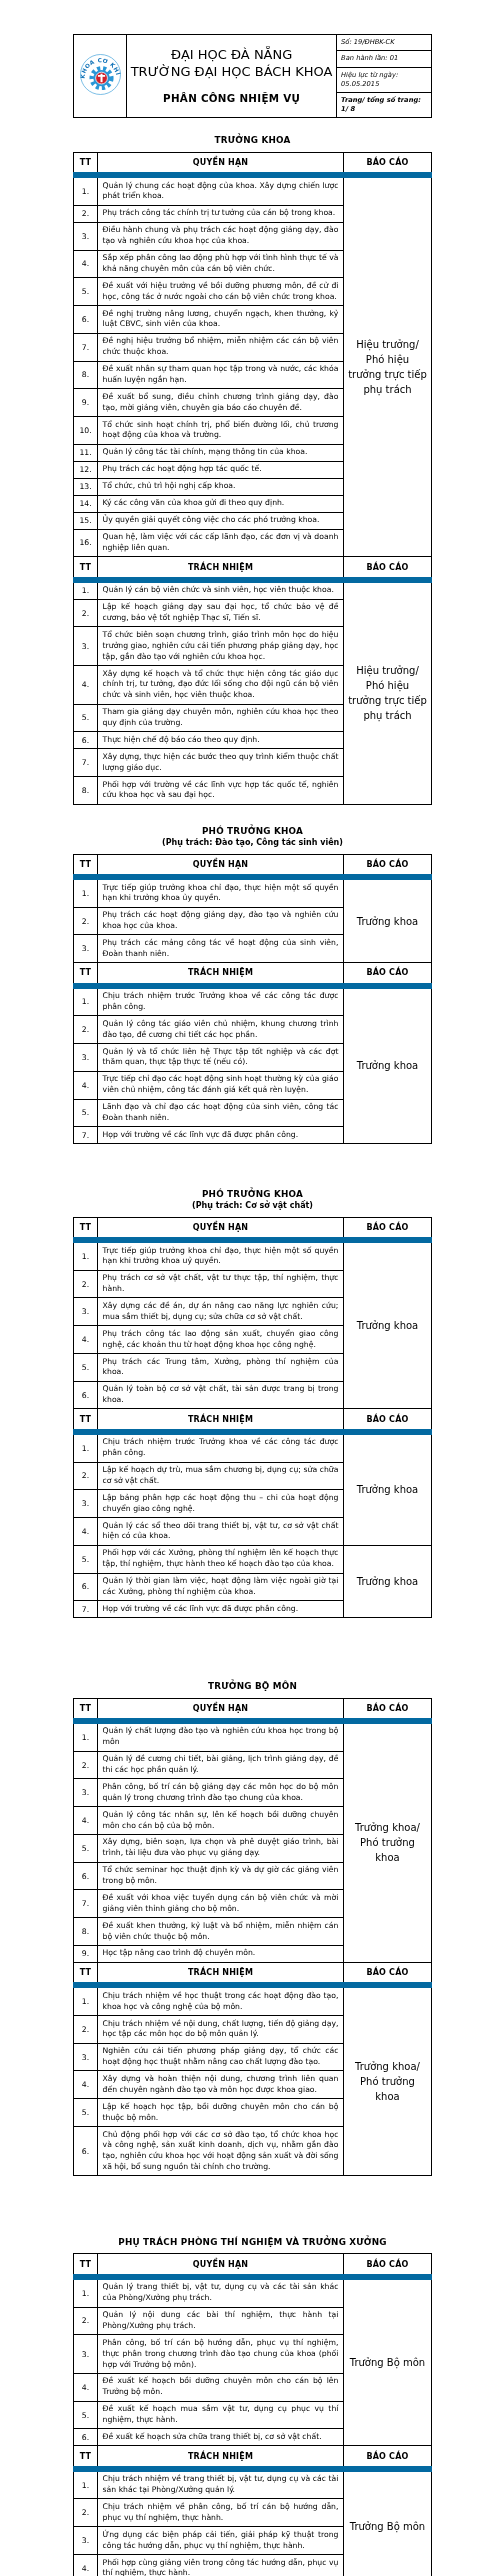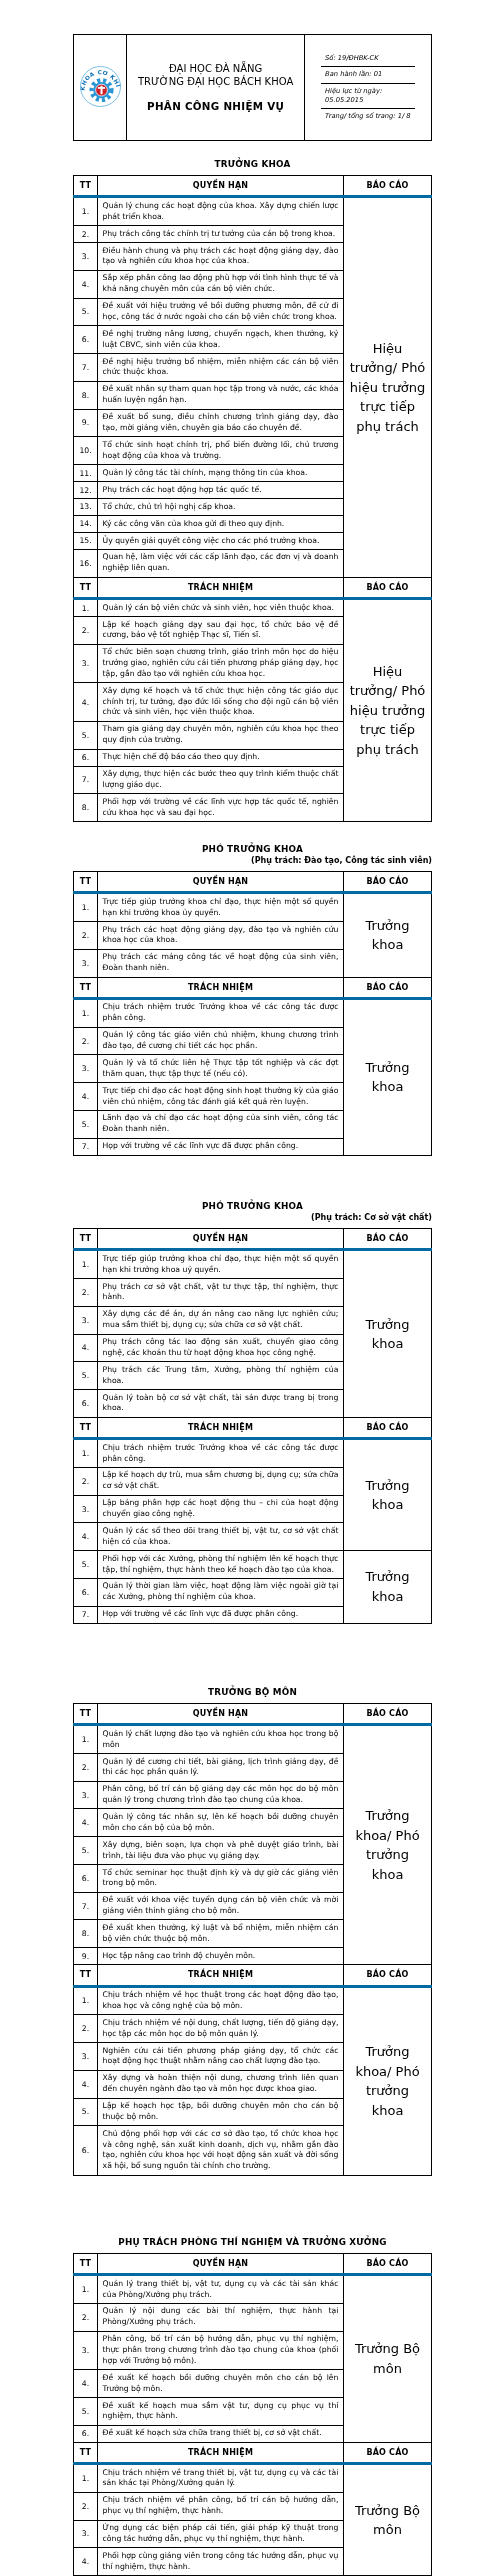--- a/index.html
+++ b/index.html
@@ -8,49 +8,49 @@
     font-family:"DejaVu Sans","Liberation Sans",sans-serif;
     color:#000;
   }
   .page{box-sizing:border-box;width:504px;padding:34px 72px 36px 73px;}
 
   
   table.doc-header{width:100%;border-collapse:collapse;border:1px solid #000;}
   .doc-header td{border:1px solid #000;vertical-align:middle;}
   .logo-cell{width:48px;text-align:center;padding:3.1px 2.1px;}
   .org-cell{text-align:center;vertical-align:top;padding:4.1px 2.1px 6.2px;}
-  .org-line{font-size:10px;line-height:1.35;}
+  .org-line{font-size:13px;line-height:1.35;}
   .doc-title{font-size:10.3px;font-weight:bold;margin-top:11px;letter-spacing:0.3px;}
-  .meta-cell{width:94px;padding:16px;vertical-align:top;}
+  .meta-cell{width:94px;padding:0;vertical-align:top;}
   .meta-item{border-bottom:1px solid #000;font-style:italic;font-size:6.7px;line-height:1.3;padding:3.1px 4.1px 3.6px;}
-  .meta-item:last-child{border-bottom:none;}
+  .meta-item:last-child{border-bottom:none;font-weight:bold;}
 
   
   .doc-section{margin-top:21.6px;}
   .doc-section:nth-of-type(1){margin-top:17.5px;}
   .doc-section:nth-of-type(2){margin-top:21.6px;}
   .doc-section:nth-of-type(3){margin-top:45px;}
   .doc-section:nth-of-type(4){margin-top:63px;}
   .doc-section:nth-of-type(5){margin-top:61px;}
   .doc-section:nth-of-type(6){margin-top:44px;}
   .doc-section:nth-of-type(7){margin-top:47px;}
   .sec-title{text-align:center;font-size:8.8px;font-weight:bold;letter-spacing:0.2px;margin-bottom:6.2px;}
-  .sec-subtitle{text-align:right;font-size:8px;font-weight:bold;margin:-4.1px 0 6.2px;}
+  .sec-subtitle{text-align:center;font-size:8px;font-weight:bold;margin:-4.1px 0 6.2px;}
 
   table.duty-table{width:100%;border-collapse:collapse;border:1px solid #000;table-layout:fixed;}
   .duty-table col.col-tt{width:24px;}
   .duty-table col.col-report{width:88px;}
   .duty-table th,.duty-table td{border:0.5px solid #000;}
   .duty-table tr.head-row th{
     font-size:8px;font-weight:bold;padding:5.2px 2.1px;
-    border-top:1px solid #000;border-bottom:3px solid #0369a1;letter-spacing:0.2px;
+    border-top:1px solid #000;border-bottom:6px solid #0369a1;letter-spacing:0.2px;
   }
   .duty-table td.num{text-align:center;font-size:7.7px;padding:2.6px 1px;vertical-align:middle;}
   .duty-table td.text{font-size:7.7px;line-height:1.4;padding:2.6px 4.6px;text-align:justify;vertical-align:middle;}
-  .duty-table td.report{text-align:center;font-size:13px;line-height:1.5;padding:2.6px 4.1px;vertical-align:middle;}
+  .duty-table td.report{text-align:center;font-size:10px;line-height:1.5;padding:2.6px 4.1px;vertical-align:middle;}
 </style>
 </head>
 <body>
 
 <div class="page">
 
   <table class="doc-header">
     <tbody>
     <tr>
       <td class="logo-cell">

